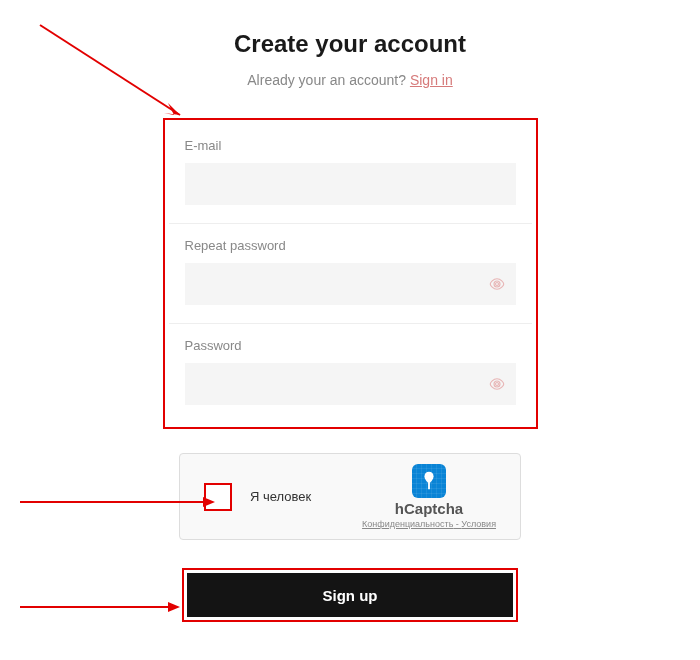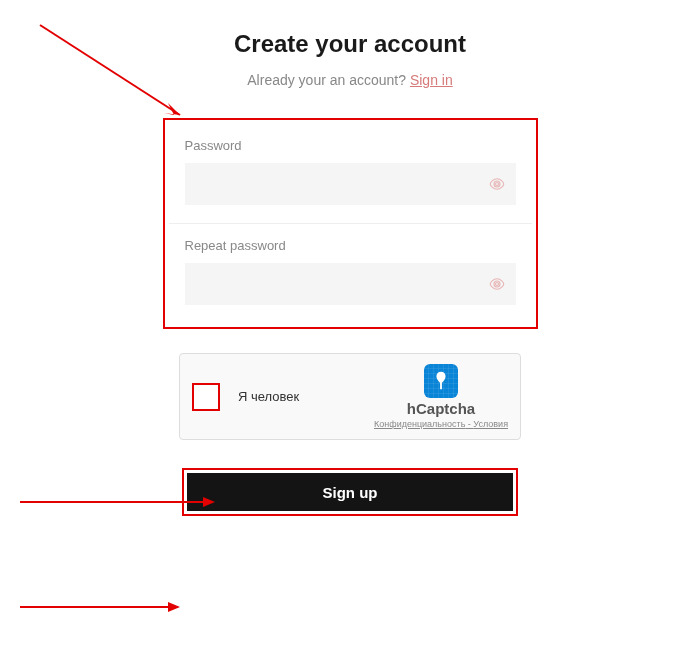--- a/index.html
+++ b/index.html
@@ -81,21 +81,21 @@
     }
     .eye-icon svg {
       width: 18px;
       height: 18px;
     }
     .captcha-wrap {
       margin-top: 24px;
       width: 342px;
       border: 1px solid #ddd;
       border-radius: 4px;
-      padding: 10px 12px;
+      padding: 10px 24px;
       display: flex;
       align-items: center;
       background: #f9f9f9;
       position: relative;
     }
     .captcha-checkbox {
       width: 28px;
       height: 28px;
       border: 2px solid #e20000;
       background: #ffffff;
@@ -153,21 +153,21 @@
       text-decoration: underline;
     }
     .signup-btn-wrap {
       margin-top: 28px;
       width: 336px;
       border: 2px solid #e20000;
       padding: 3px;
     }
     .signup-btn {
       width: 100%;
-      height: 38px;
+      height: 44px;
       background: #141414;
       color: #ffffff;
       border: none;
       font-size: 15px;
       font-weight: bold;
       cursor: pointer;
     }
     
     .arrow {
       position: absolute;
@@ -188,47 +188,53 @@
 <div class="container">
 
   <h1 class="title">Create your account</h1>
 
   <p class="subtitle">
     <span>Already your an account? </span><a href="#" class="signin-link">Sign in</a>
   </p>
 
   <div class="form-box">
 
+    <div class="form-group">
+      <label class="field-label">E-mail</label>
+      <div class="input-wrap">
+        <input type="text" class="text-input" value="" style="">
+      </div>
+    </div>
+
+    <div class="form-group">
+      <label class="field-label">Repeat password</label>
+      <div class="input-wrap">
+        <input type="password" class="text-input" value="" style="">
+        <span class="eye-icon">
+          <svg viewBox="0 0 24 24">
+              <path d="M12 5c-5 0-9 5-9 7s4 7 9 7 9-5 9-7-4-7-9-7zm0 11a4 4 0 110-8 4 4 0 010 8z" fill="none" stroke="#e8b5b5" stroke-width="1.5"></path>
+              <circle cx="12" cy="12" r="2" fill="none" stroke="#e8b5b5" stroke-width="1.5"></circle>
+            </svg>
+        </span>
+      </div>
+    </div>
 
     <div class="form-group">
       <label class="field-label">Password</label>
       <div class="input-wrap">
         <input type="password" class="text-input" value="" style="">
         <span class="eye-icon">
           <svg viewBox="0 0 24 24">
               <path d="M12 5c-5 0-9 5-9 7s4 7 9 7 9-5 9-7-4-7-9-7zm0 11a4 4 0 110-8 4 4 0 010 8z" fill="none" stroke="#e8b5b5" stroke-width="1.5"></path>
               <circle cx="12" cy="12" r="2" fill="none" stroke="#e8b5b5" stroke-width="1.5"></circle>
             </svg>
         </span>
       </div>
     </div>
 
-    <div class="form-group">
-      <label class="field-label">Repeat password</label>
-      <div class="input-wrap">
-        <input type="password" class="text-input" value="" style="">
-        <span class="eye-icon">
-          <svg viewBox="0 0 24 24">
-              <path d="M12 5c-5 0-9 5-9 7s4 7 9 7 9-5 9-7-4-7-9-7zm0 11a4 4 0 110-8 4 4 0 010 8z" fill="none" stroke="#e8b5b5" stroke-width="1.5"></path>
-              <circle cx="12" cy="12" r="2" fill="none" stroke="#e8b5b5" stroke-width="1.5"></circle>
-            </svg>
-        </span>
-      </div>
-    </div>
-
   </div>
 
   <div class="captcha-wrap">
     <div class="captcha-checkbox"></div>
     <span class="captcha-label">Я человек</span>
     <div class="captcha-brand">
       <div class="hcaptcha-logo">
         <svg viewBox="0 0 24 24">
             <path d="M12 2 C9 2 7 4 7 7 C7 10 10 13 12 15 C14 13 17 10 17 7 C17 4 15 2 12 2 Z" fill="#ffffff"></path>
             <rect x="11" y="14" width="2" height="7" fill="#ffffff"></rect>

